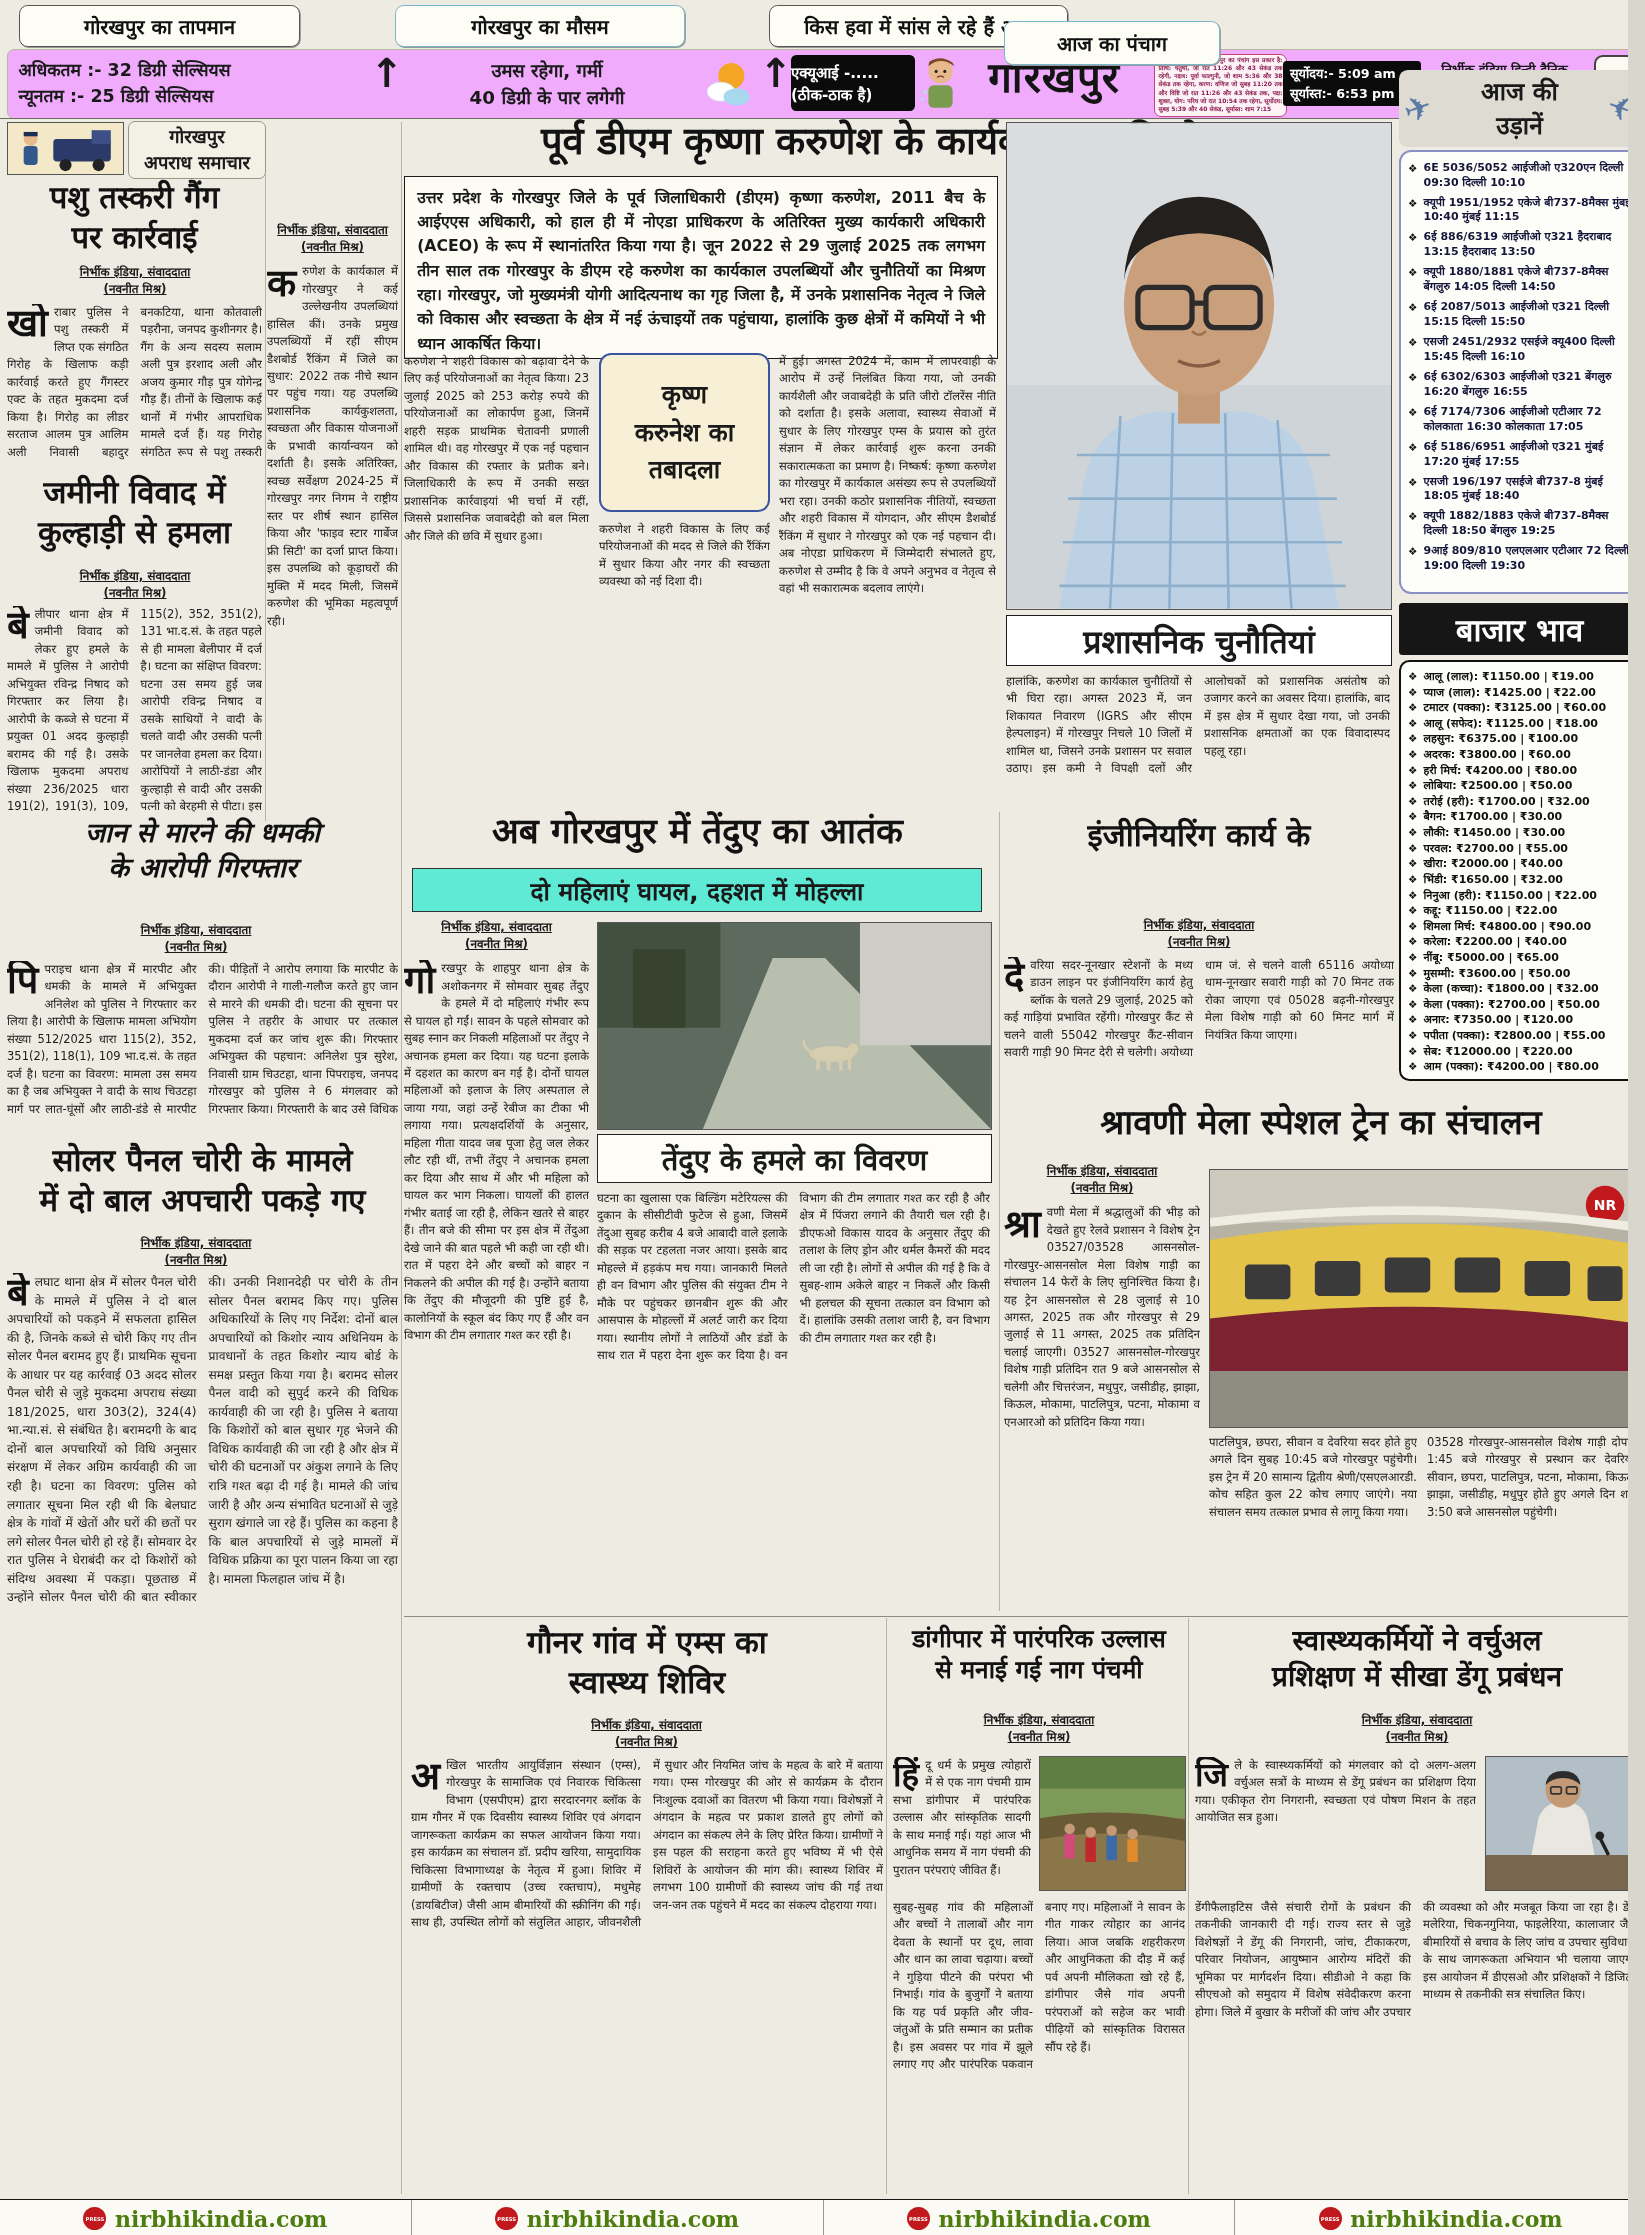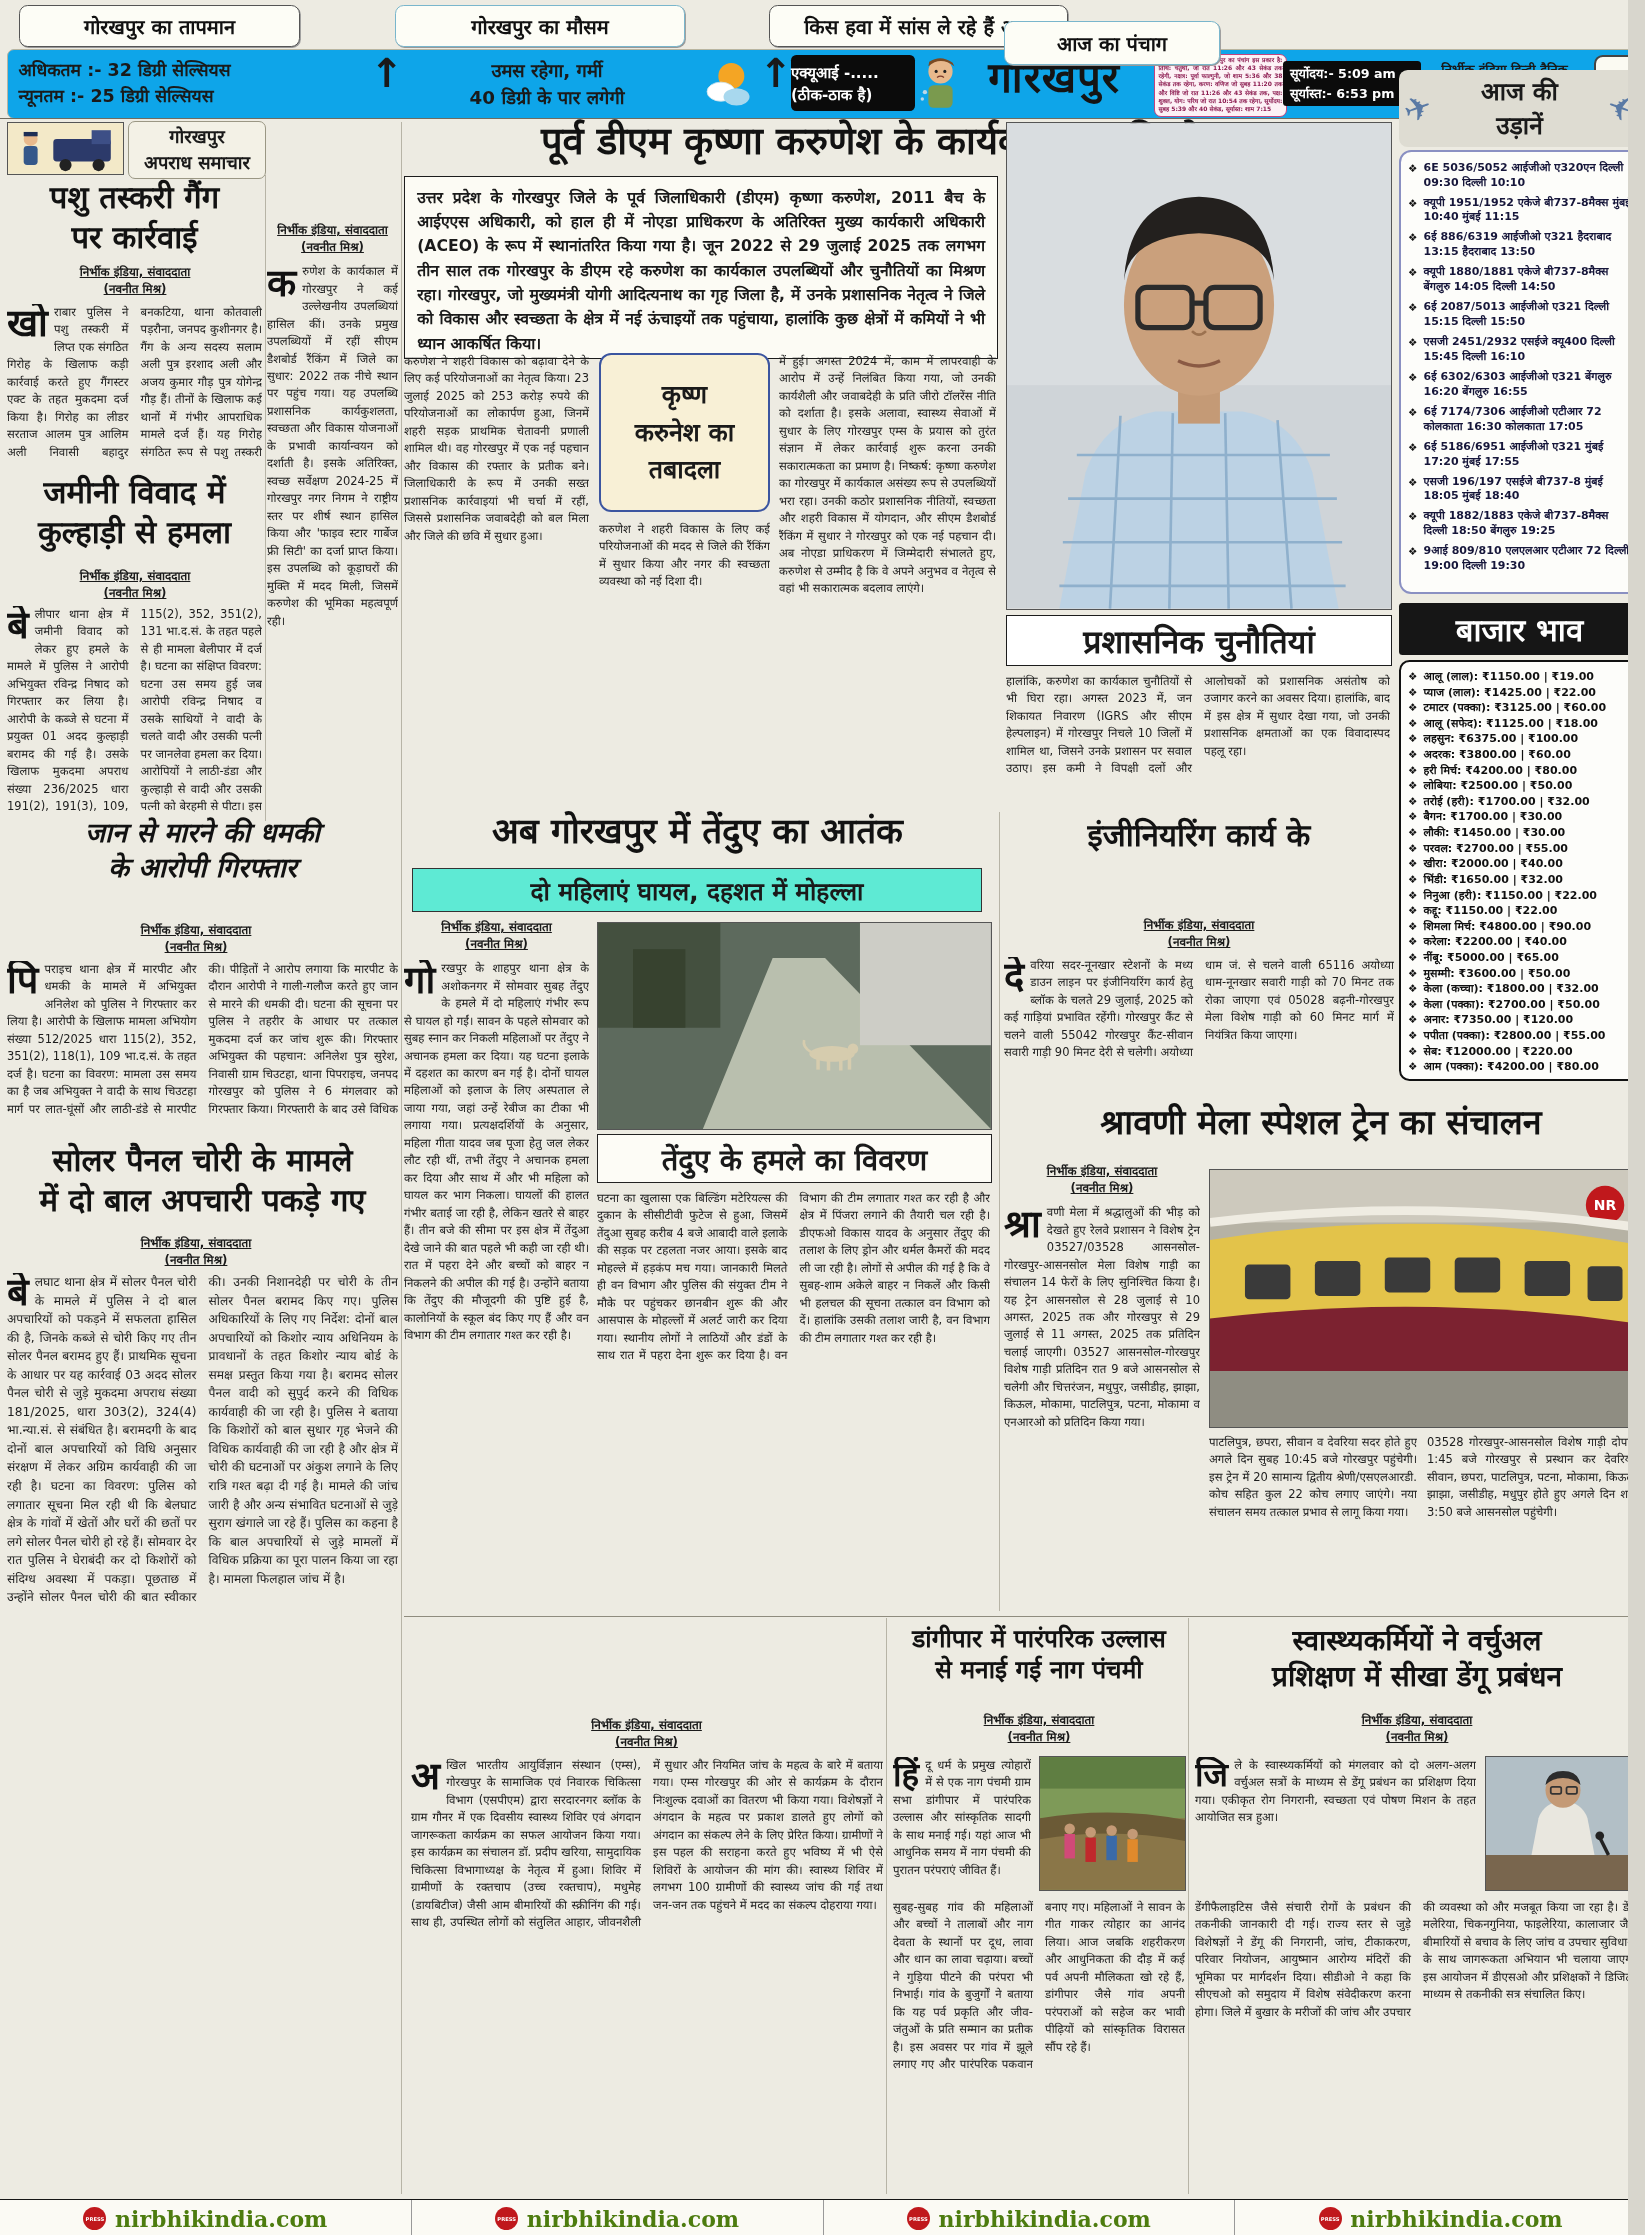--- a/index.html
+++ b/index.html
@@ -3,21 +3,21 @@
 <meta charset="utf-8">
 <style>
   html,body{margin:0;padding:0;background:#d8d6cd;}
   .page{position:relative;width:1628px;height:2236px;background:#edebe2;overflow:hidden;
         font-family:"DejaVu Sans","Liberation Sans",sans-serif;color:#1a1a1a;}
   .abs{position:absolute;}
   .tab{position:absolute;border:1.7px solid #555;border-radius:8.7px;background:#fdfdf6;
        font-weight:800;text-align:center;display:flex;align-items:center;justify-content:center;
        font-size:20px;color:#111;box-shadow:0.9px 0.9px 0 #999;}
   .tab.blue{border-color:#79b6cc;}
-  .topbar{position:absolute;left:7px;top:49px;width:1632px;height:68px;background:#0ea5e9;
+  .topbar{position:absolute;left:7px;top:49px;width:1632px;height:68px;background:#f0abfc;
           border:0.9px solid #b9b5a0;border-radius:7px;}
   .blackbox{background:#0b0b0b;color:#fff;border-radius:5.2px;
             font-weight:800;display:flex;flex-direction:column;justify-content:center;gap:2.6px;}
   .hl{font-weight:800;color:#121212;text-align:center;line-height:1.28;}
   .byl{font-weight:700;font-size:11.8px;text-align:center;line-height:1.45;text-decoration:underline;}
   .bd{font-size:11.5px;text-align:justify;line-height:1.52;color:#1d1d1d;overflow:hidden;}
   .c2{columns:2;column-gap:12.2px;}
   .dc{float:left;font-weight:800;font-size:38px;line-height:.82;padding:4.4px 6.1px 0 0;color:#111;}
   .boxed{border:1.7px solid #1c1c1c;background:#fcfbf4;}
   .vline{position:absolute;width:0.9px;background:#b7b4a6;}
@@ -468,20 +468,24 @@
     <rect y="230" width="492" height="64" fill="#8f8d82"></rect>
     <path d="M0 60 Q246 30 492 66" stroke="#efece2" stroke-width="10" fill="none"></path>
   </svg>
   <div class="abs bd" style="left:1209px;top:1434px;width:208px;height:175px;"><span>पाटलिपुत्र, छपरा, सीवान व देवरिया सदर होते हुए अगले दिन सुबह 10:45 बजे गोरखपुर पहुंचेगी। इस ट्रेन में 20 सामान्य द्वितीय श्रेणी/एसएलआरडी. कोच सहित कुल 22 कोच लगाए जाएंगे। नया संचालन समय तत्काल प्रभाव से लागू किया गया।</span></div>
   <div class="abs bd" style="left:1427px;top:1434px;width:211px;height:175px;"><span>03528 गोरखपुर-आसनसोल विशेष गाड़ी दोपहर 1:45 बजे गोरखपुर से प्रस्थान कर देवरिया, सीवान, छपरा, पाटलिपुत्र, पटना, मोकामा, किऊल, झाझा, जसीडीह, मधुपुर होते हुए अगले दिन शाम 3:50 बजे आसनसोल पहुंचेगी।</span></div>
 
   <div class="hline" style="left:404px;top:1616px;width:1235px;"></div>
   <div class="vline" style="left:886px;top:1618px;height:576px;"></div>
   <div class="vline" style="left:1188px;top:1618px;height:576px;"></div>
 
+  <div class="abs hl" style="left:411px;top:1623px;width:472px;font-size:31px;">
+    <div>गौनर गांव में एम्स का</div>
+    <div>स्वास्थ्य शिविर</div>
+  </div>
   <div class="abs byl" style="left:524px;top:1717px;width:245px;">
     <div>निर्भीक इंडिया, संवाददाता</div>
     <div>(नवनीत मिश्र)</div>
   </div>
   <div class="abs bd c2" style="left:411px;top:1757px;width:472px;height:435px;">
     <span class="dc">अ</span><span>खिल भारतीय आयुर्विज्ञान संस्थान (एम्स), गोरखपुर के सामाजिक एवं निवारक चिकित्सा विभाग (एसपीएम) द्वारा सरदारनगर ब्लॉक के ग्राम गौनर में एक दिवसीय स्वास्थ्य शिविर एवं अंगदान जागरूकता कार्यक्रम का सफल आयोजन किया गया। इस कार्यक्रम का संचालन डॉ. प्रदीप खरिया, सामुदायिक चिकित्सा विभागाध्यक्ष के नेतृत्व में हुआ। शिविर में ग्रामीणों के रक्तचाप (उच्च रक्तचाप), मधुमेह (डायबिटीज) जैसी आम बीमारियों की स्क्रीनिंग की गई। साथ ही, उपस्थित लोगों को संतुलित आहार, जीवनशैली में सुधार और नियमित जांच के महत्व के बारे में बताया गया। एम्स गोरखपुर की ओर से कार्यक्रम के दौरान निःशुल्क दवाओं का वितरण भी किया गया। विशेषज्ञों ने अंगदान के महत्व पर प्रकाश डालते हुए लोगों को अंगदान का संकल्प लेने के लिए प्रेरित किया। ग्रामीणों ने इस पहल की सराहना करते हुए भविष्य में भी ऐसे शिविरों के आयोजन की मांग की। स्वास्थ्य शिविर में लगभग 100 ग्रामीणों की स्वास्थ्य जांच की गई तथा जन-जन तक पहुंचने में मदद का संकल्प दोहराया गया।</span>
   </div>
 
   <div class="abs hl" style="left:893px;top:1623px;width:292px;font-size:24.5px;">
     <div>डांगीपार में पारंपरिक उल्लास</div>

